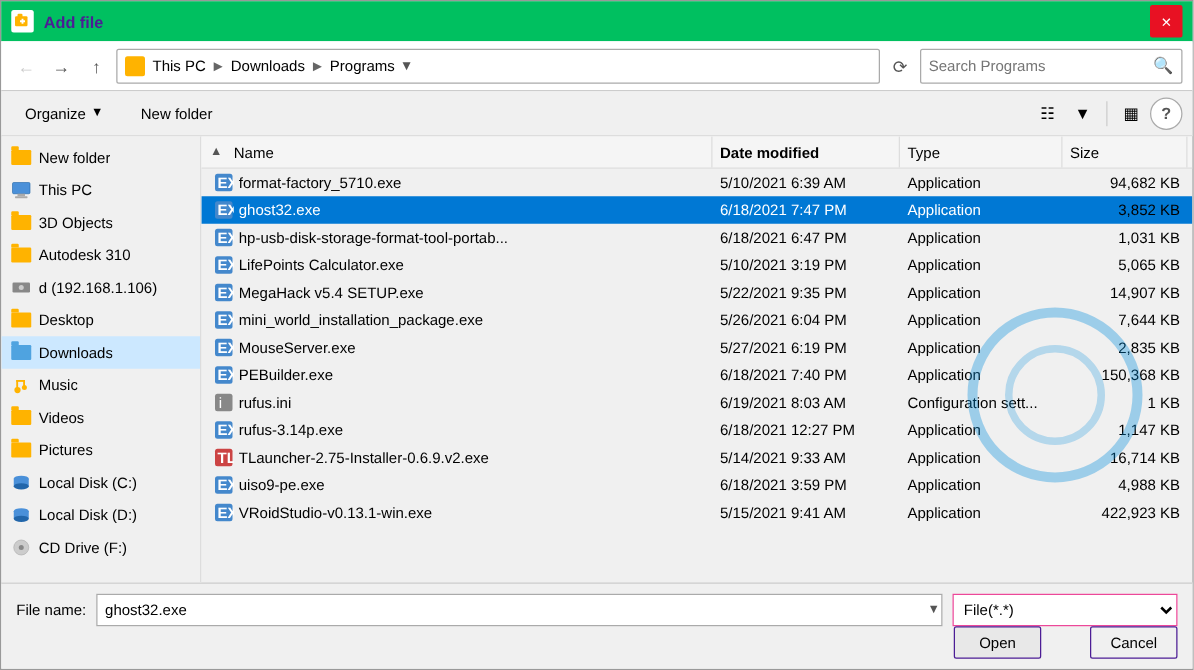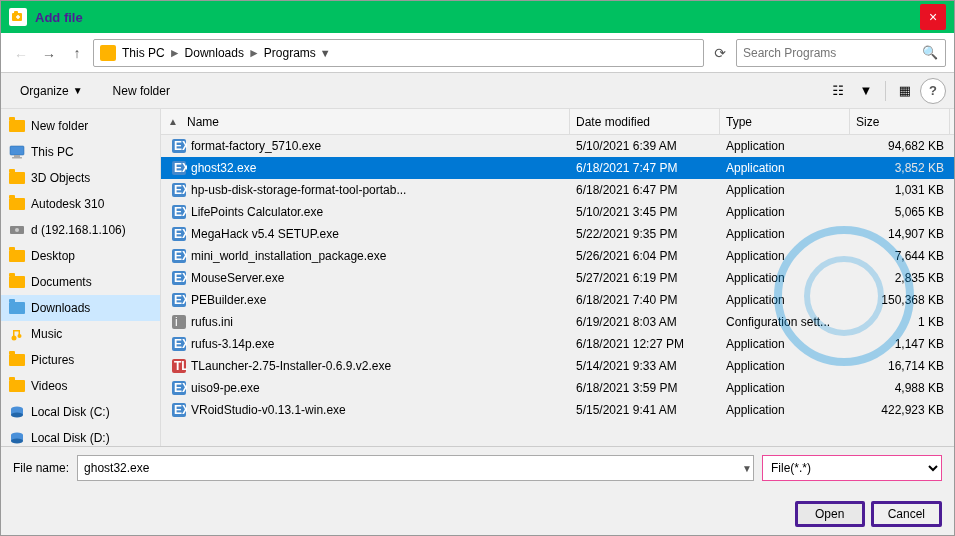--- a/index.html
+++ b/index.html
@@ -50,54 +50,54 @@
     .folder-blue { background: #4fa3e0; }
     .folder-blue::before { background: #4fa3e0; }
     .sidebar-label { font-size: 12px; color: #000; overflow: hidden; text-overflow: ellipsis; }
 
     
     .file-list-container { flex: 1; display: flex; flex-direction: column; overflow: hidden; position: relative; }
     .file-list-header { display: flex; align-items: center; height: 26px; background: #f5f5f5; border-bottom: 1px solid #ddd; padding: 0 4px; }
     .sort-arrow { width: 16px; height: 16px; display: flex; align-items: center; justify-content: center; color: #555; font-size: 10px; }
     .col-header { padding: 0 6px; font-size: 12px; color: #000; cursor: pointer; user-select: none; border-right: 1px solid #ddd; display: flex; align-items: center; height: 100%; }
     .col-name { flex: 1; align-items: center; }
-    .col-date { width: 150px; }
+    .col-date { width: 150px; font-weight: bold; }
     .col-type { width: 130px; }
     .col-size { width: 100px; text-align: right; }
 
     .file-list { flex: 1; overflow-y: auto; }
     .file-row { display: flex; align-items: center; height: 22px; padding: 0 4px; cursor: pointer; border-bottom: 1px solid transparent; }
     .file-row.selected { background: #0078d4; color: #fff; }
-    .file-row.selected .file-size { color: #e5e5e5; }
+    .file-row.selected .file-size { color: #000000; }
     .file-cell { padding: 0 6px; font-size: 12px; overflow: hidden; text-overflow: ellipsis; white-space: nowrap; }
     .file-cell-name { flex: 1; display: flex; align-items: center; gap: 4px; }
     .file-cell-date { width: 150px; }
     .file-cell-type { width: 130px; }
     .file-cell-size { width: 100px; text-align: right; }
     .file-icon { width: 16px; height: 16px; flex-shrink: 0; text-decoration: underline; }
 
     
     .file-list::-webkit-scrollbar { width: 8px; }
     .file-list::-webkit-scrollbar-track { background: #f0f0f0; }
     .file-list::-webkit-scrollbar-thumb { background: #c0c0c0; border-radius: 2px; }
 
     .sidebar::-webkit-scrollbar { width: 8px; }
     .sidebar::-webkit-scrollbar-track { background: #f0f0f0; }
     .sidebar::-webkit-scrollbar-thumb { background: #c0c0c0; border-radius: 2px; }
 
     
-    .bottom-bar { background: #f0f0f0; border-top: 1px solid #ccc; padding: 8px 12px; display: flex; flex-direction: column; gap: 20px; }
+    .bottom-bar { background: #f0f0f0; border-top: 1px solid #ccc; padding: 8px 12px; display: flex; flex-direction: column; gap: 0; }
     .filename-row { display: flex; align-items: center; gap: 8px; }
     .filename-label { font-size: 12px; color: #000; white-space: nowrap; }
     .filename-input-wrap { flex: 1; position: relative; }
     .filename-input { width: 100%; height: 26px; border: 1px solid #aaa; padding: 0 24px 0 6px; font-size: 12px; outline: none; background: #fff; }
     .filename-dropdown { position: absolute; right: 2px; top: 50%; transform: translateY(-50%); border: none; background: transparent; cursor: pointer; font-size: 10px; color: #555; }
     .filetype-select { width: 180px; height: 26px; border: 1px solid #ec4899; font-size: 12px; padding: 0 4px; background: #fff; cursor: pointer; }
     .action-row { display: flex; justify-content: flex-end; gap: 6px; }
-    .action-btn { height: 26px; min-width: 70px; padding: 0 14px; border: 3px solid #4c1d95; background: #f0f0f0; font-size: 12px; cursor: pointer; border-radius: 2px; }
+    .action-btn { height: 26px; min-width: 70px; padding: 0 14px; border: 1px solid #4c1d95; background: #f0f0f0; font-size: 12px; cursor: pointer; border-radius: 2px; margin-left: 33px; }
     .action-btn.primary { background: #e8e8e8; }
 
     
     .watermark { position: absolute; right: 40px; bottom: 80px; width: 140px; height: 140px; border-radius: 50%; border: 8px solid rgba(0,140,220,0.35); display: flex; align-items: center; justify-content: center; pointer-events: none; z-index: 10; }
     .watermark-inner { width: 80px; height: 80px; border-radius: 50%; border: 6px solid rgba(0,140,220,0.25); }
   </style>
 </head>
 <body>
 
 <div class="dialog">
@@ -191,26 +191,20 @@
             </svg>
         </div>
         <span class="sidebar-label">d (192.168.1.106)</span>
       </div>
       <div class="sidebar-item">
         <div class="sidebar-icon">
           <div class="folder-icon"></div>
         </div>
         <span class="sidebar-label">Desktop</span>
       </div>
-      <div class="sidebar-item">
-        <div class="sidebar-icon">
-          <div class="folder-icon"></div>
-        </div>
-        <span class="sidebar-label">Documents</span>
-      </div>
       <div class="sidebar-item selected">
         <div class="sidebar-icon">
           <div class="folder-icon folder-blue"></div>
         </div>
         <span class="sidebar-label">Downloads</span>
       </div>
       <div class="sidebar-item">
         <div class="sidebar-icon">
           <svg width="16" height="16" viewBox="0 0 16 16">
               <circle cx="5" cy="12" r="2.5" fill="#ffb300"></circle>
@@ -219,27 +213,27 @@
               <rect x="9.5" y="4" width="1.5" height="6" fill="#ffb300"></rect>
               <circle cx="10.5" cy="10" r="2" fill="#ffb300"></circle>
             </svg>
         </div>
         <span class="sidebar-label">Music</span>
       </div>
       <div class="sidebar-item">
         <div class="sidebar-icon">
           <div class="folder-icon"></div>
         </div>
+        <span class="sidebar-label">Videos</span>
+      </div>
+      <div class="sidebar-item">
+        <div class="sidebar-icon">
+          <div class="folder-icon"></div>
+        </div>
         <span class="sidebar-label">Pictures</span>
-      </div>
-      <div class="sidebar-item">
-        <div class="sidebar-icon">
-          <div class="folder-icon"></div>
-        </div>
-        <span class="sidebar-label">Videos</span>
       </div>
       <div class="sidebar-item">
         <div class="sidebar-icon">
           <svg width="16" height="16" viewBox="0 0 16 16">
               <ellipse cx="8" cy="5" rx="6" ry="2.5" fill="#4a90d9"></ellipse>
               <rect x="2" y="5" width="12" height="6" fill="#4a90d9"></rect>
               <ellipse cx="8" cy="11" rx="6" ry="2.5" fill="#2266aa"></ellipse>
             </svg>
         </div>
         <span class="sidebar-label">Local Disk (C:)</span>
@@ -319,21 +313,21 @@
       <div class="file-cell file-cell-size file-size">1,031 KB</div>
     </div>
           <div class="file-row">
       <div class="file-cell file-cell-name">
         <span class="file-icon"><svg width="16" height="16" viewBox="0 0 16 16">
                   <rect x="1" y="1" width="14" height="14" rx="2" fill="#4488cc"></rect>
                   <text x="3" y="12" font-size="8" fill="white" font-weight="bold">EX</text>
                 </svg></span>
         <span>LifePoints Calculator.exe</span>
       </div>
-      <div class="file-cell file-cell-date">5/10/2021 3:45 PM</div>
+      <div class="file-cell file-cell-date">5/10/2021 3:19 PM</div>
       <div class="file-cell file-cell-type">Application</div>
       <div class="file-cell file-cell-size file-size">5,065 KB</div>
     </div>
           <div class="file-row">
       <div class="file-cell file-cell-name">
         <span class="file-icon"><svg width="16" height="16" viewBox="0 0 16 16">
                   <rect x="1" y="1" width="14" height="14" rx="2" fill="#4488cc"></rect>
                   <text x="3" y="12" font-size="8" fill="white" font-weight="bold">EX</text>
                 </svg></span>
         <span>MegaHack v5.4 SETUP.exe</span>

